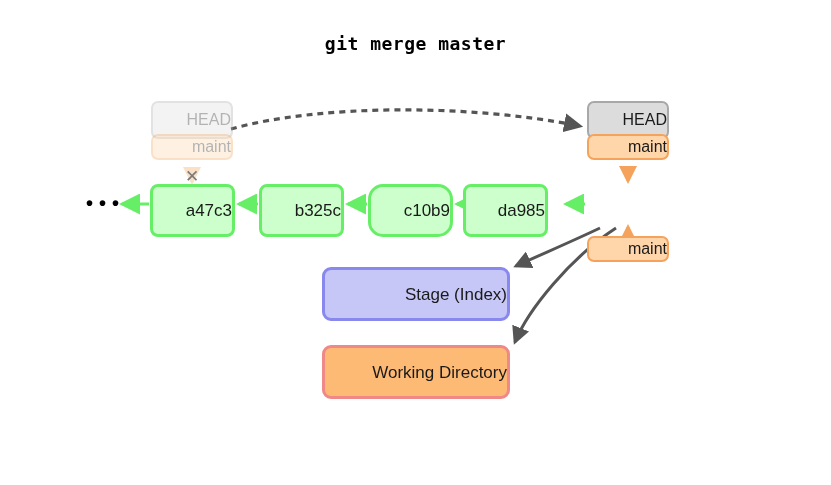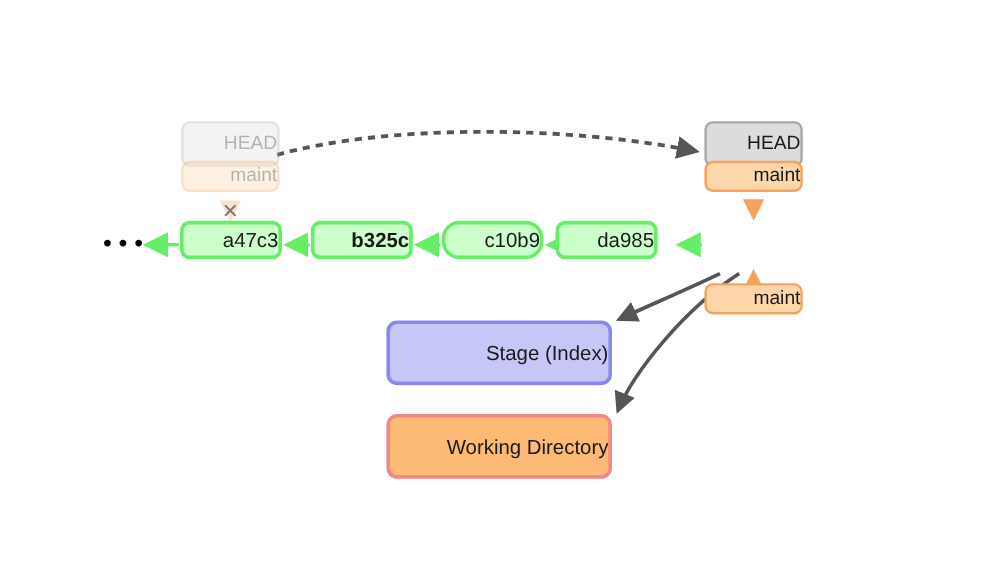--- a/index.html
+++ b/index.html
@@ -54,21 +54,21 @@
     justify-content: flex-end;
     border-radius: 7px;
     font-size: 17px;
     color: #1a1a1a;
     line-height: 1;
     white-space: nowrap;
   }
 
   .commit {
     width: 85px;
-    height: 32px;
+    height: 53px;
     background: #ccffcc;
     border: 3px solid #66ee66;
     border-radius: 8px;
     font-size: 17px;
   }
 
   .ref {
     width: 82px;
     height: 26px;
     background: #ffd6aa;
@@ -134,20 +134,21 @@
     font-size: 17px;
     line-height: 18px;
     text-align: center;
   }
 </style>
 </head>
 <body>
 
 <div id="canvas">
 
+  <div class="title">git merge master</div>
 
   <svg id="svg-layer" viewBox="0 0 831 485" xmlns="http://www.w3.org/2000/svg">
     <defs>
       <marker id="ah-green" markerWidth="7" markerHeight="7" refX="6" refY="3.5" orient="auto" markerUnits="strokeWidth">
         <path d="M0,0 L7,3.5 L0,7 z" fill="#66ee66"></path>
       </marker>
       <marker id="ah-orange" markerWidth="6" markerHeight="6" refX="5" refY="3" orient="auto" markerUnits="strokeWidth">
         <path d="M0,0 L6,3 L0,6 z" fill="#f5a35c"></path>
       </marker>
       <marker id="ah-gray" markerWidth="6" markerHeight="6" refX="5" refY="3" orient="auto" markerUnits="strokeWidth">
@@ -187,21 +188,21 @@
     <span>HEAD</span>
   </div>
   <div class="box ref faded" style="left:151px; top:134px;">
     <span>maint</span>
   </div>
   <div class="xmark">✕</div>
 
   <div class="box commit" style="left:150px; top:184px;">
     <span>a47c3</span>
   </div>
-  <div class="box commit" style="left:259px; top:184px;font-weight:bold;">
+  <div class="box commit" style="left:259px; top:184px;">
     <span>b325c</span>
   </div>
   <div class="box commit" style="left:368px; top:184px;border-radius:15px;">
     <span>c10b9</span>
   </div>
   <div class="box commit" style="left:463px; top:184px;">
     <span>da985</span>
   </div>
 
   <div class="box head" style="left:587px; top:101px;">

